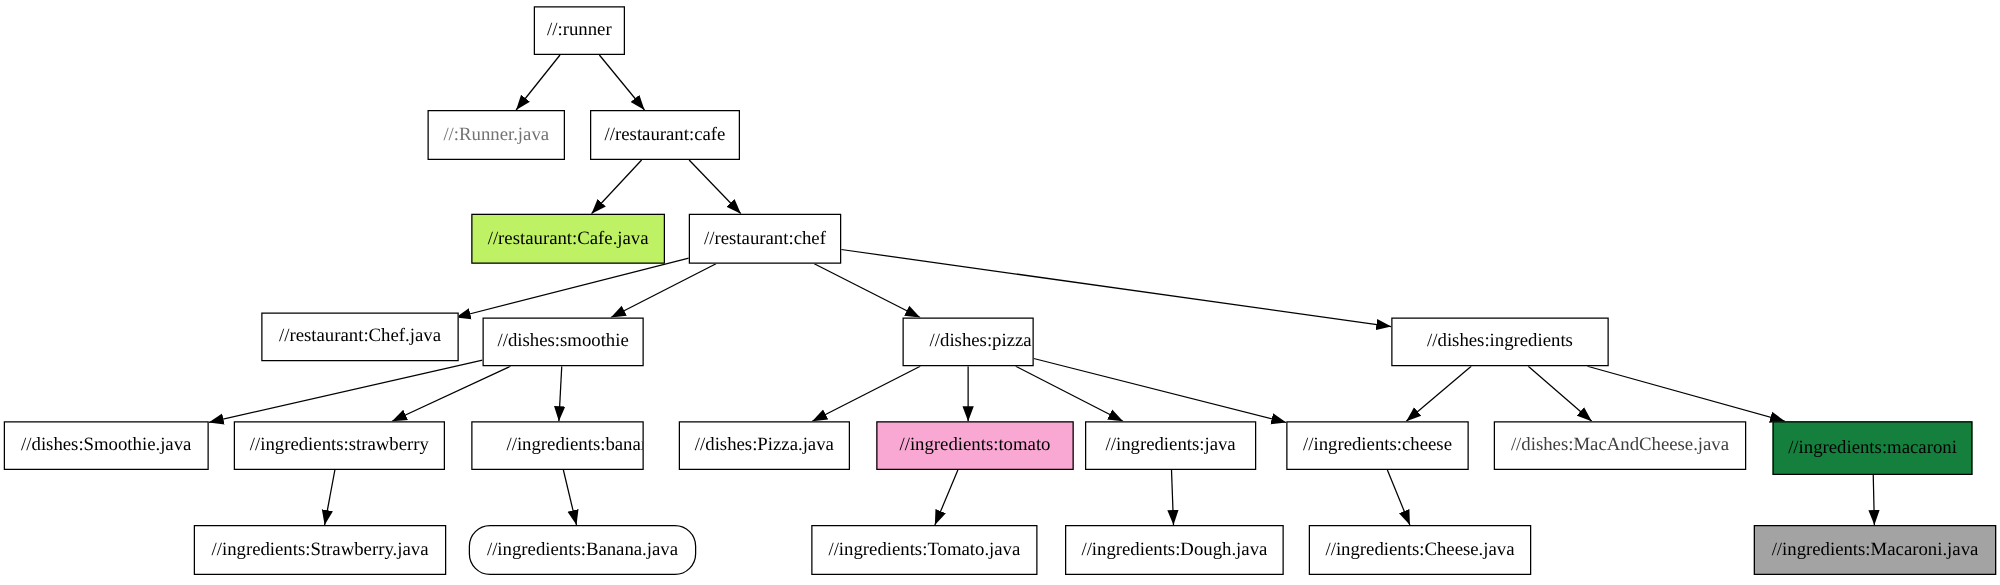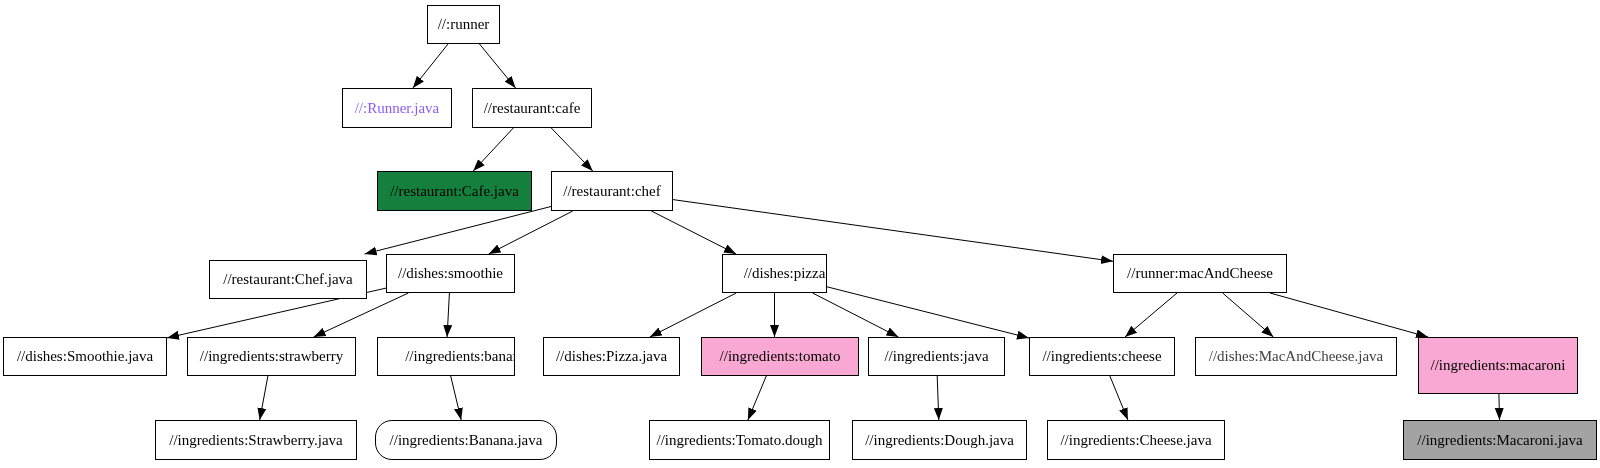--- a/index.html
+++ b/index.html
@@ -69,36 +69,36 @@
         <line x1="937.2" y1="376.0" x2="938.8" y2="420.0" stroke="#000000" stroke-width="1" marker-end="url(#arrow)"></line>
         <line x1="1109.9" y1="376.0" x2="1127.9" y2="420.0" stroke="#000000" stroke-width="1" marker-end="url(#arrow)"></line>
         <line x1="1177.0" y1="293.0" x2="1125.0" y2="337.0" stroke="#000000" stroke-width="1" marker-end="url(#arrow)"></line>
         <line x1="1222.6" y1="293.0" x2="1273.4" y2="337.0" stroke="#000000" stroke-width="1" marker-end="url(#arrow)"></line>
         <line x1="1270.0" y1="293.0" x2="1428.0" y2="337.0" stroke="#000000" stroke-width="1" marker-end="url(#arrow)"></line>
         <line x1="1498.5" y1="376.0" x2="1499.5" y2="420.0" stroke="#000000" stroke-width="1" marker-end="url(#arrow)"></line>
       </g>
   </svg>
 
 <div class="node" style="left: 427px; top: 5px; width: 73px; height: 39px; border-color: rgb(0, 0, 0); background: rgb(255, 255, 255); color: rgb(0, 0, 0);">//:runner</div>
-    <div class="node" style="left: 342px; top: 88px; width: 110px; height: 40px; border-color: rgb(0, 0, 0); background: rgb(255, 255, 255); color: #8b5cf6;">//:Runner.java</div>
+    <div class="node" style="left: 342px; top: 88px; width: 110px; height: 40px; border-color: rgb(0, 0, 0); background: rgb(255, 255, 255); color: #737373;">//:Runner.java</div>
     <div class="node" style="left: 472px; top: 88px; width: 120px; height: 40px; border-color: rgb(0, 0, 0); background: rgb(255, 255, 255); color: rgb(0, 0, 0);">//restaurant:cafe</div>
-    <div class="node" style="left: 377px; top: 171px; width: 155px; height: 40px; border-color: rgb(0, 0, 0); background: #15803d; color: rgb(0, 0, 0);">//restaurant:Cafe.java</div>
+    <div class="node" style="left: 377px; top: 171px; width: 155px; height: 40px; border-color: rgb(0, 0, 0); background: #bef264; color: rgb(0, 0, 0);">//restaurant:Cafe.java</div>
     <div class="node" style="left: 551px; top: 171px; width: 122px; height: 40px; border-color: rgb(0, 0, 0); background: rgb(255, 255, 255); color: rgb(0, 0, 0);">//restaurant:chef</div>
-    <div class="node" style="left: 209px; top: 260px; width: 158px; height: 39px; border-color: rgb(0, 0, 0); background: rgb(255, 255, 255); color: rgb(0, 0, 0);">//restaurant:Chef.java</div>
+    <div class="node" style="left: 209px; top: 250px; width: 158px; height: 39px; border-color: rgb(0, 0, 0); background: rgb(255, 255, 255); color: rgb(0, 0, 0);">//restaurant:Chef.java</div>
     <div class="node" style="left: 386px; top: 254px; width: 129px; height: 39px; border-color: rgb(0, 0, 0); background: rgb(255, 255, 255); color: rgb(0, 0, 0);">//dishes:smoothie</div>
     <div class="node" style="left: 722px; top: 254px; width: 105px; height: 39px; border-color: rgb(0, 0, 0); background: rgb(255, 255, 255); color: rgb(0, 0, 0); padding-left: 20px;">//dishes:pizza</div>
-    <div class="node" style="left: 1113px; top: 254px; width: 174px; height: 39px; border-color: rgb(0, 0, 0); background: rgb(255, 255, 255); color: rgb(0, 0, 0);">//runner:macAndCheese</div>
+    <div class="node" style="left: 1113px; top: 254px; width: 174px; height: 39px; border-color: rgb(0, 0, 0); background: rgb(255, 255, 255); color: rgb(0, 0, 0);">//dishes:ingredients</div>
     <div class="node" style="left: 3px; top: 337px; width: 164px; height: 39px; border-color: rgb(0, 0, 0); background: rgb(255, 255, 255); color: rgb(0, 0, 0); text-align: center;">//dishes:Smoothie.java</div>
     <div class="node" style="left: 187px; top: 337px; width: 169px; height: 39px; border-color: rgb(0, 0, 0); background: rgb(255, 255, 255); color: rgb(0, 0, 0);">//ingredients:strawberry</div>
     <div class="node" style="left: 377px; top: 337px; width: 138px; height: 39px; border-color: rgb(0, 0, 0); background: rgb(255, 255, 255); color: rgb(0, 0, 0); padding-left: 40px;">//ingredients:banana</div>
     <div class="node" style="left: 543px; top: 337px; width: 137px; height: 39px; border-color: rgb(0, 0, 0); background: rgb(255, 255, 255); color: rgb(0, 0, 0);">//dishes:Pizza.java</div>
     <div class="node" style="left: 701px; top: 337px; width: 158px; height: 39px; border-color: rgb(0, 0, 0); background: #f9a8d4; color: rgb(0, 0, 0);">//ingredients:tomato</div>
     <div class="node" style="left: 868px; top: 337px; width: 137px; height: 39px; border-color: rgb(0, 0, 0); background: rgb(255, 255, 255); color: rgb(0, 0, 0);">//ingredients:java</div>
     <div class="node" style="left: 1029px; top: 337px; width: 146px; height: 39px; border-color: rgb(0, 0, 0); background: rgb(255, 255, 255); color: rgb(0, 0, 0);">//ingredients:cheese</div>
     <div class="node" style="left: 1195px; top: 337px; width: 202px; height: 39px; border-color: rgb(0, 0, 0); background: rgb(255, 255, 255); color: #404040;">//dishes:MacAndCheese.java</div>
-    <div class="node" style="left: 1418px; top: 337px; width: 160px; height: 57px; border-color: rgb(0, 0, 0); background: #f9a8d4; color: rgb(0, 0, 0);">//ingredients:macaroni</div>
+    <div class="node" style="left: 1418px; top: 337px; width: 160px; height: 43px; border-color: rgb(0, 0, 0); background: #15803d; color: rgb(0, 0, 0);">//ingredients:macaroni</div>
     <div class="node" style="left: 155px; top: 420px; width: 202px; height: 40px; border-color: rgb(0, 0, 0); background: rgb(255, 255, 255); color: rgb(0, 0, 0);">//ingredients:Strawberry.java</div>
     <div class="node" style="left: 375px; top: 420px; width: 182px; height: 40px; border-color: rgb(0, 0, 0); background: rgb(255, 255, 255); color: rgb(0, 0, 0); border-radius: 17px;">//ingredients:Banana.java</div>
-    <div class="node" style="left: 649px; top: 420px; width: 181px; height: 40px; border-color: rgb(0, 0, 0); background: rgb(255, 255, 255); color: rgb(0, 0, 0);">//ingredients:Tomato.dough</div>
+    <div class="node" style="left: 649px; top: 420px; width: 181px; height: 40px; border-color: rgb(0, 0, 0); background: rgb(255, 255, 255); color: rgb(0, 0, 0);">//ingredients:Tomato.java</div>
     <div class="node" style="left: 852px; top: 420px; width: 175px; height: 40px; border-color: rgb(0, 0, 0); background: rgb(255, 255, 255); color: rgb(0, 0, 0);">//ingredients:Dough.java</div>
     <div class="node" style="left: 1047px; top: 420px; width: 178px; height: 40px; border-color: rgb(0, 0, 0); background: rgb(255, 255, 255); color: rgb(0, 0, 0);">//ingredients:Cheese.java</div>
     <div class="node" style="left: 1403px; top: 420px; width: 194px; height: 40px; border-color: rgb(0, 0, 0); background: #a3a3a3; color: rgb(0, 0, 0);">//ingredients:Macaroni.java</div>
   </div>
 
 </body></html>

